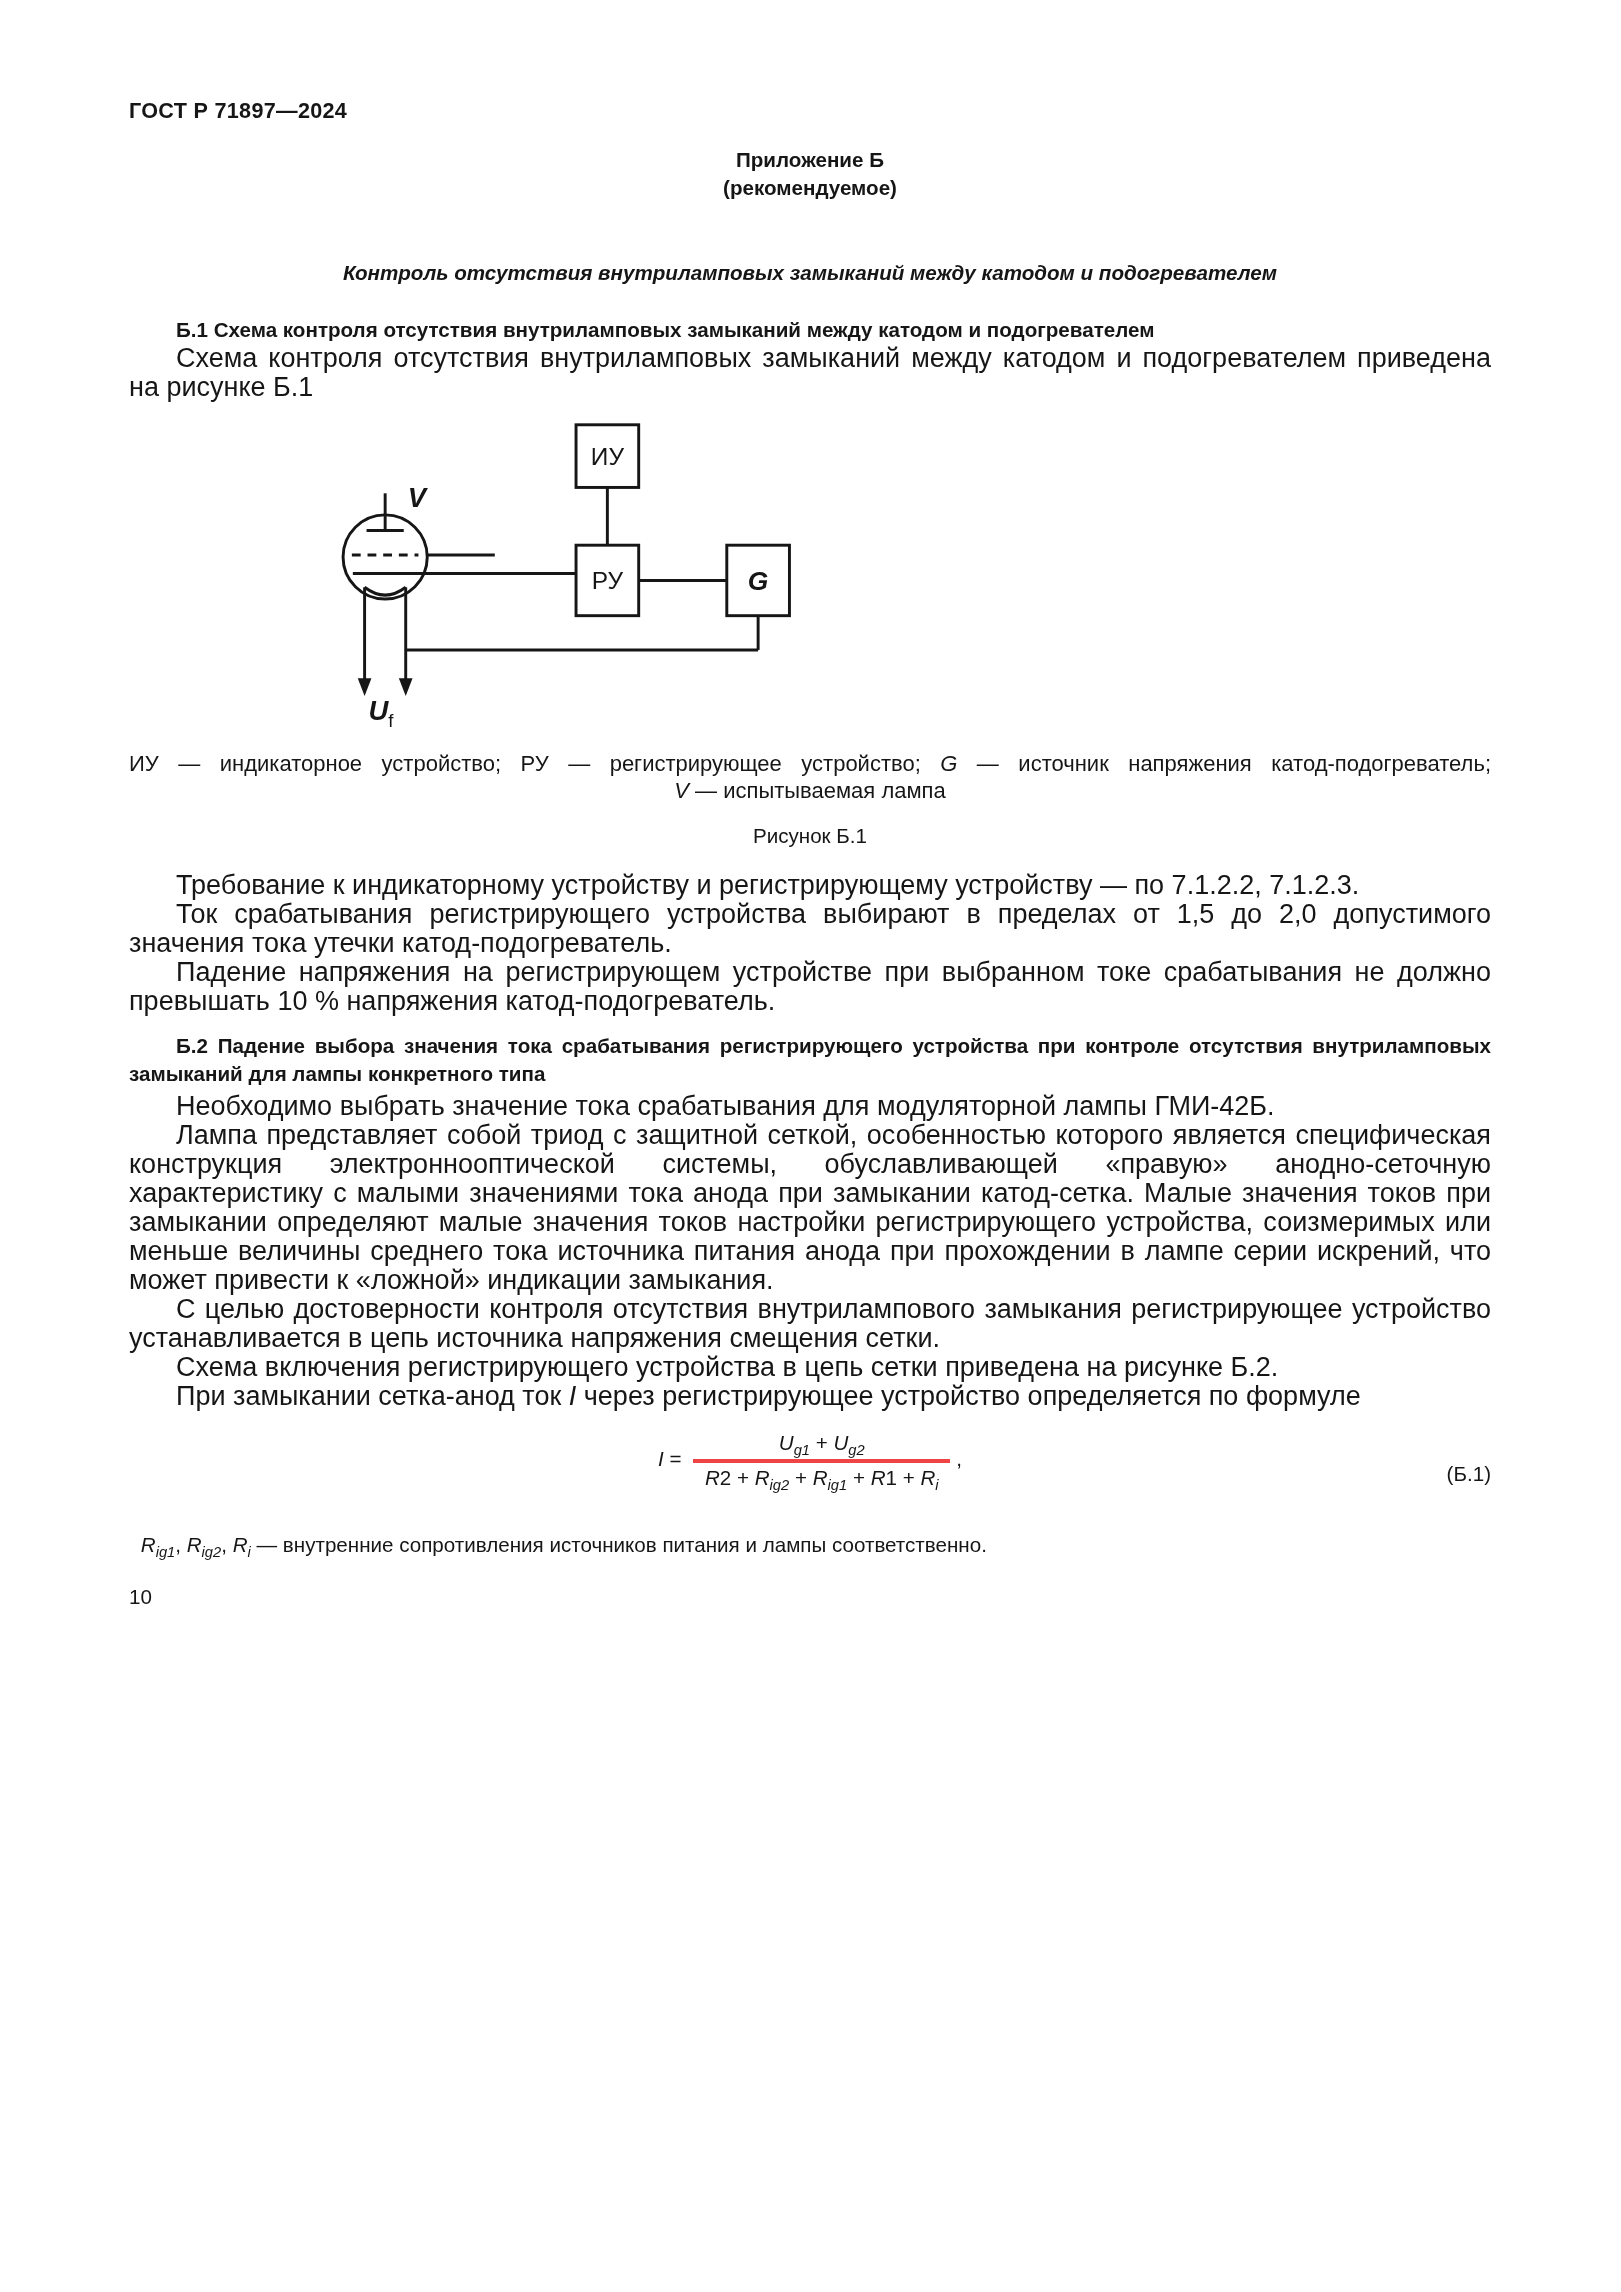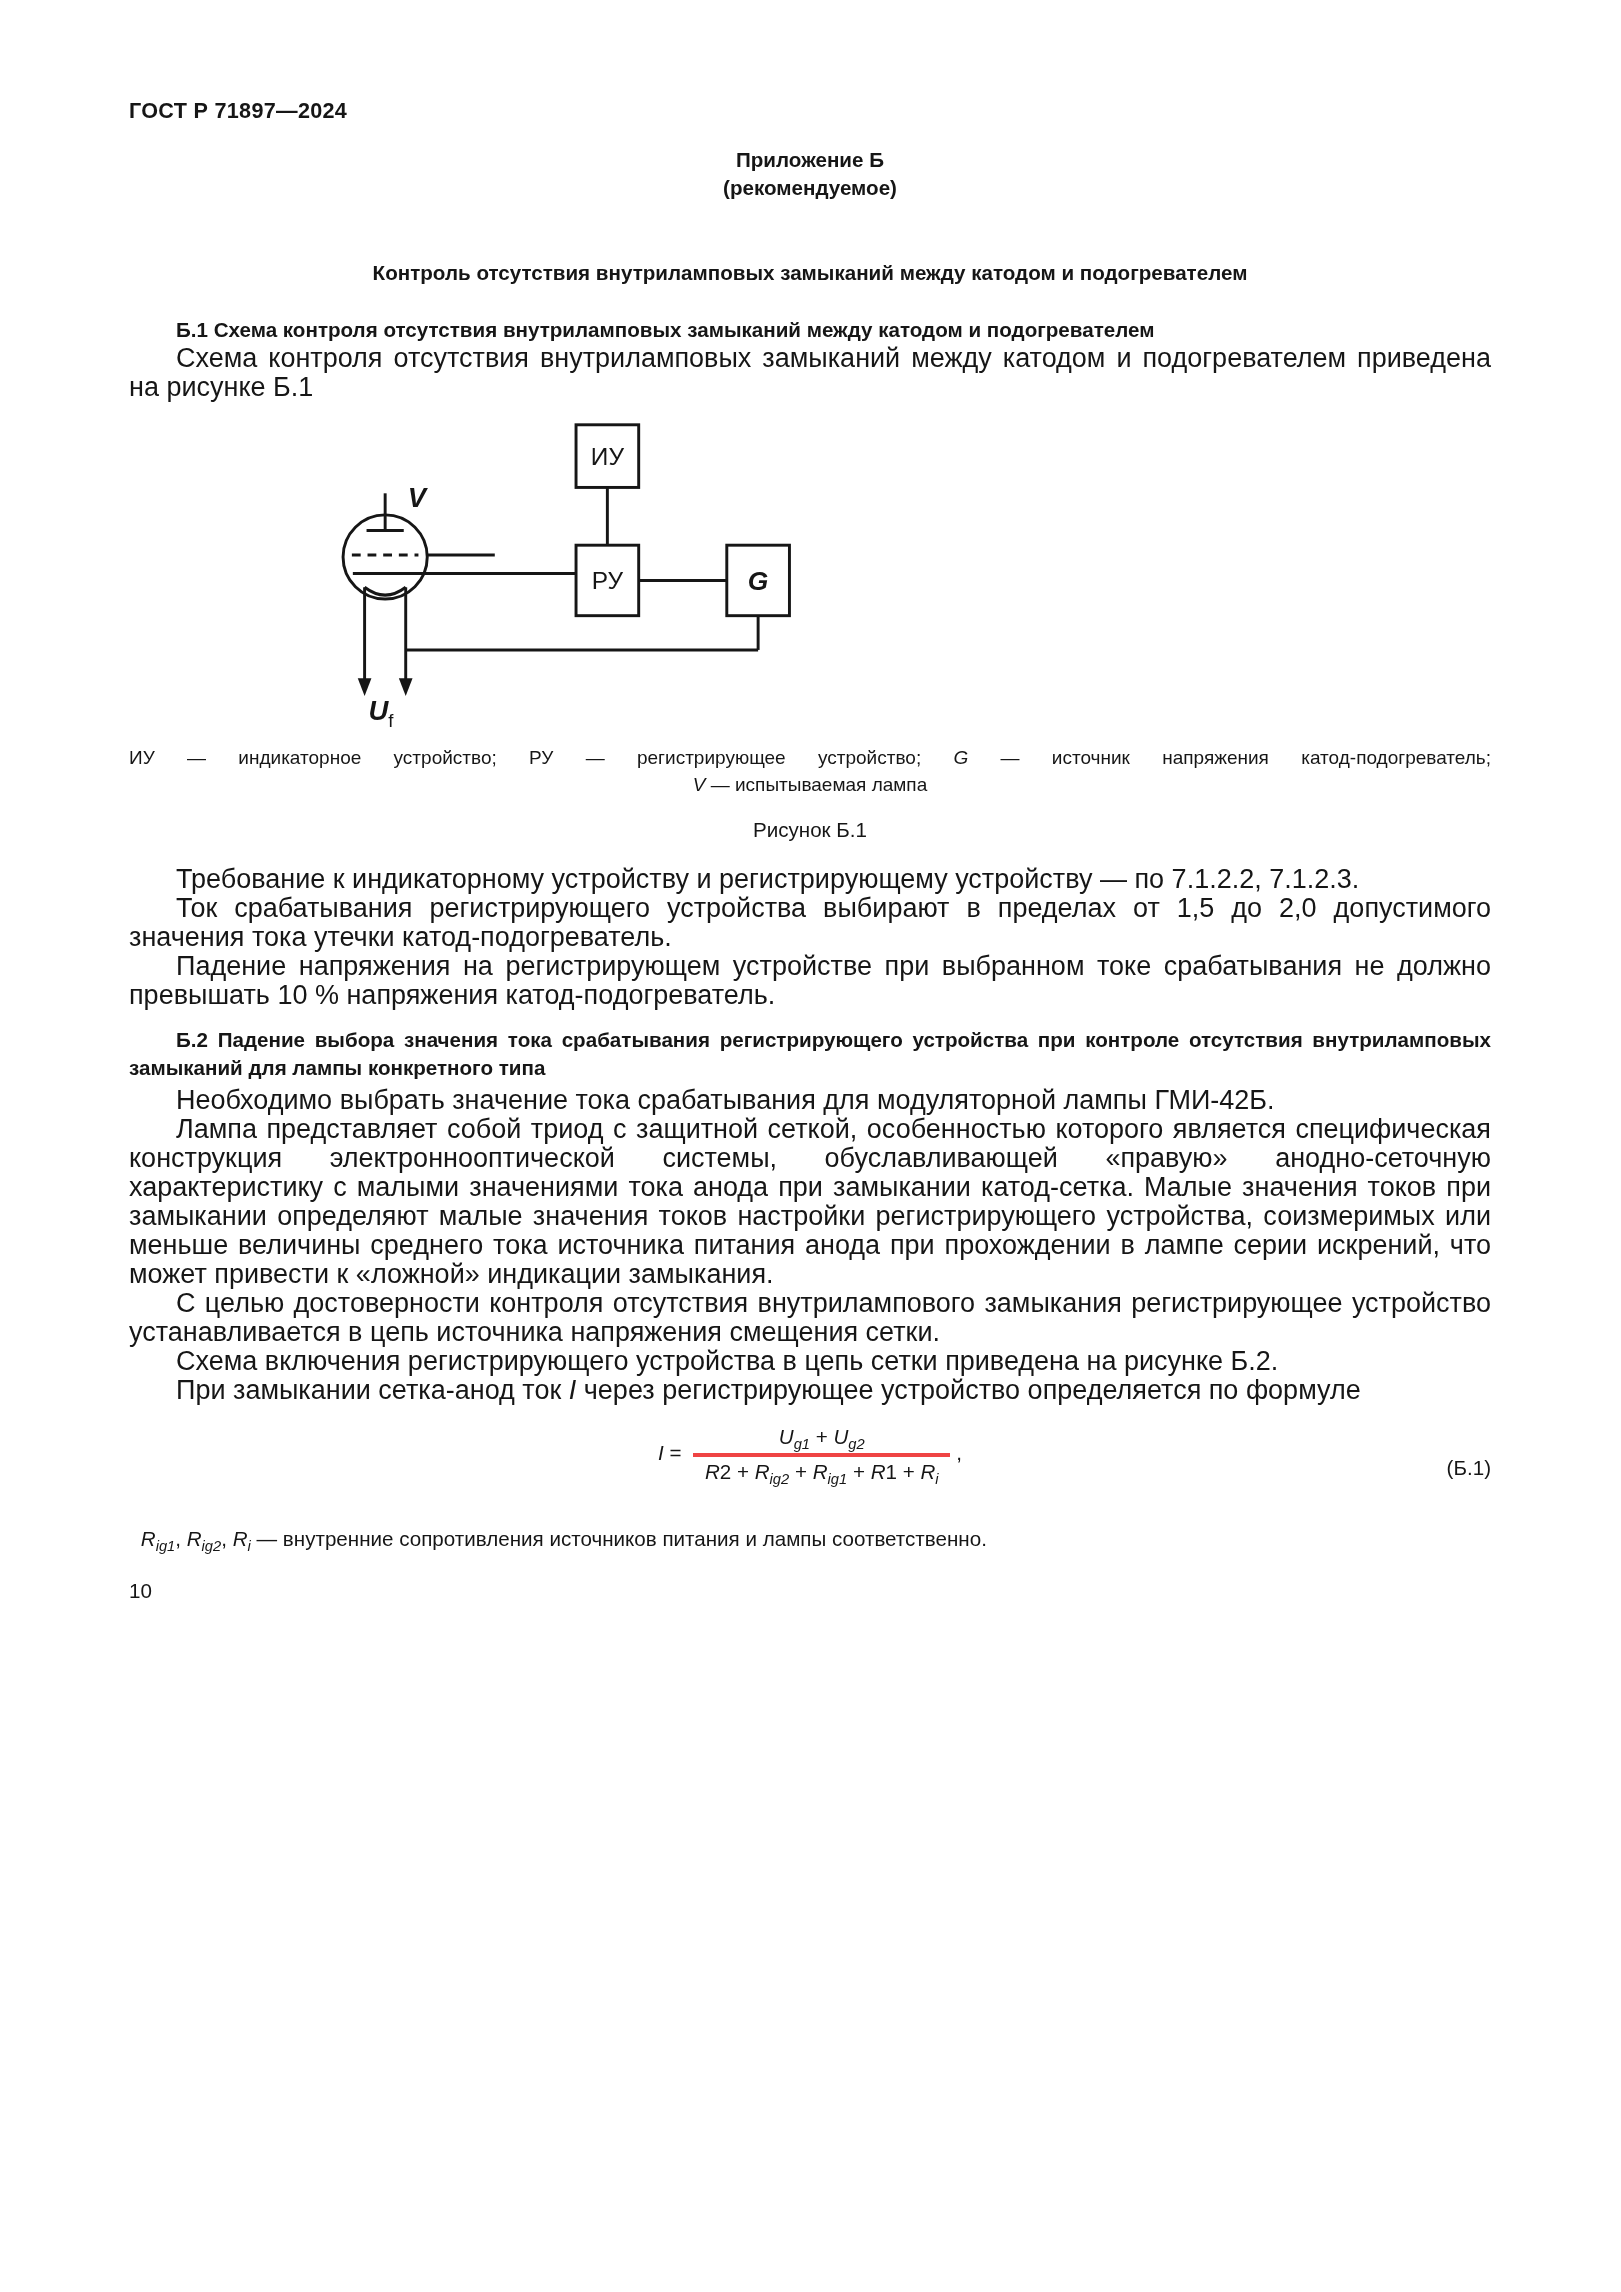--- a/index.html
+++ b/index.html
@@ -7,28 +7,28 @@
     position:relative;
     width:1621px;height:2293px;
     background:#ffffff;
     font-family:"Liberation Sans",sans-serif;
     color:#161616;
     overflow:hidden;
   }
   .content{position:absolute;left:129px;top:98px;width:1362px;}
   .doc-header{font-size:21.6px;font-weight:bold;letter-spacing:0.3px;}
   .annex-block{margin-top:21.6px;text-align:center;font-weight:bold;font-size:20.6px;line-height:28px;}
-  .doc-title{margin:57px 0 0;text-align:center;font-size:20.6px;font-weight:bold;line-height:28px;}
+  .doc-title{margin:57px 0 0;text-align:center;font-size:20.6px;font-weight:bold;line-height:28px;font-style:italic;}
   .sec-heading{margin:29px 0 0;font-size:20.6px;font-weight:bold;line-height:28px;text-indent:47px;text-align:justify;}
   .sec-heading.b2{margin-top:15.7px;margin-bottom:3.9px;}
   .body-p{margin:0;font-size:27px;line-height:29px;text-align:justify;text-indent:47px;}
   .body-p.gap-top{margin-top:21.6px;}
   .diagram{margin:13.7px 0 0 194px;}
   svg text{font-family:"Liberation Sans",sans-serif;}
-  .fig-caption{margin-top:1px;font-size:19px;line-height:26.5px;}
+  .fig-caption{margin-top:7px;font-size:22px;line-height:26.5px;}
   .cap-line1{text-align:justify;text-align-last:justify;}
   .cap-line2{text-align:center;}
   .fig-label{margin-top:17.6px;text-align:center;font-size:20.6px;line-height:28px;}
   .it{font-style:italic;}
   sub{font-size:14.7px;font-style:italic;line-height:0;}
   .formula-row{position:relative;margin:19.6px 0 13.7px;text-align:center;font-size:20.6px;min-height:86px;}
   .frac{display:inline-block;vertical-align:middle;text-align:center;margin:0 5.9px;}
   .frac .num{display:block;padding:0 11.8px 3.9px;border-bottom:4px solid #ef4444;}
   .frac .den{display:block;padding:3.9px 11.8px 0;}
   .formula-num{position:absolute;right:0;top:50%;transform:translateY(-50%);font-size:20.6px;}

